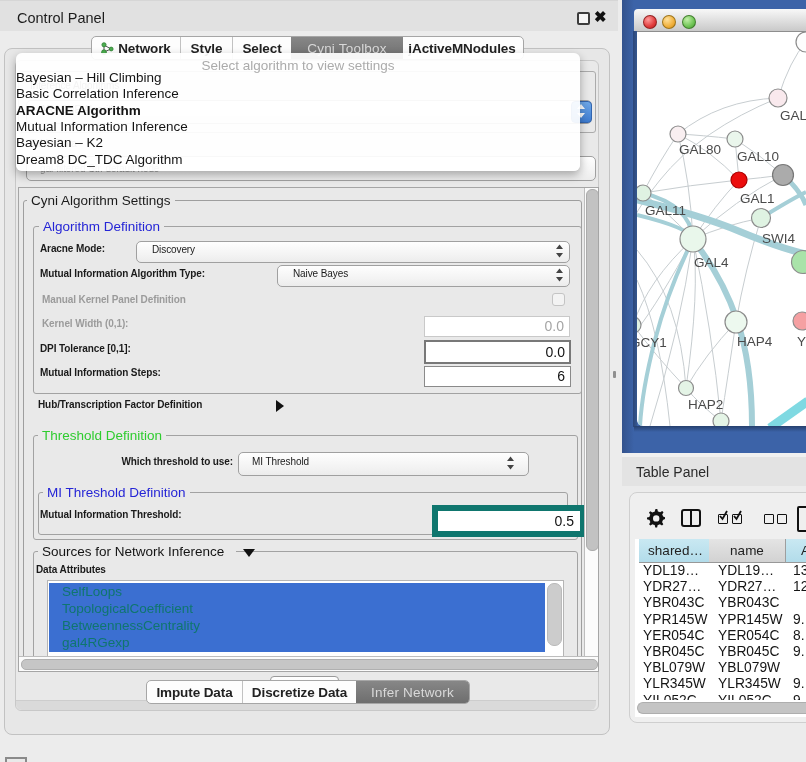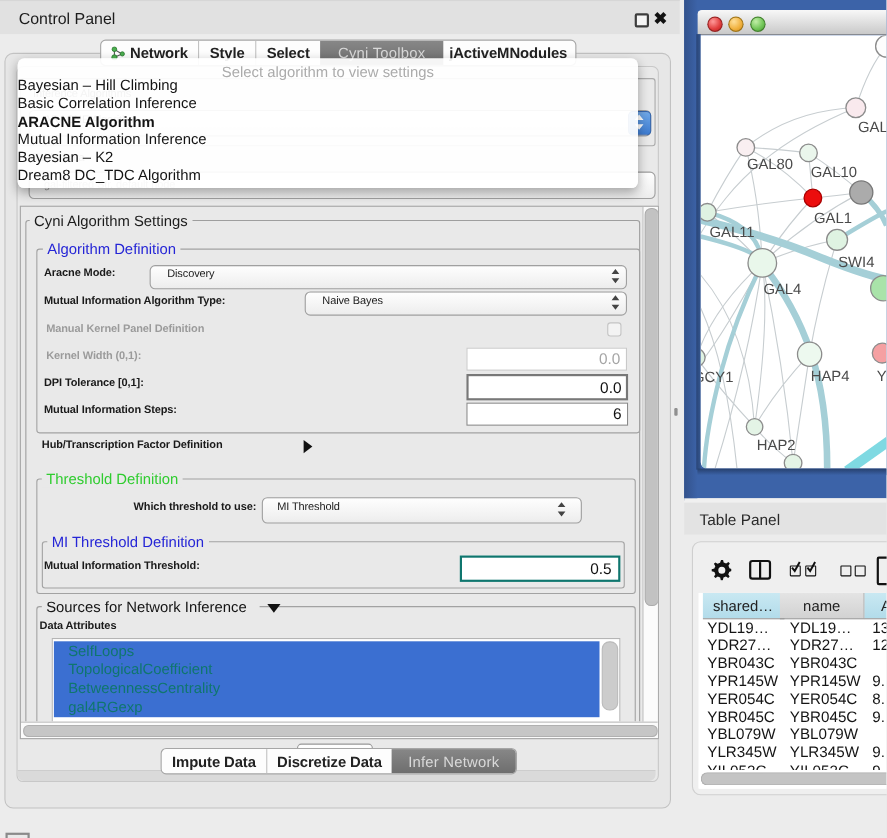--- a/index.html
+++ b/index.html
@@ -87,21 +87,21 @@
   <div class="lbl b" style="right:351px;top:268px;">Which threshold to use:</div>
   <div class="combo" style="left:219px;top:264px;width:289px;height:22px;"></div>
   <div class="lbl" style="left:233px;top:268px;">MI Threshold</div>
   <svg class="ab" style="left:487px;top:268px;" width="9" height="14" viewBox="0 0 9 14">
         <path d="M4.5,0.5 L8,5 L1,5 Z M4.5,13.5 L8,9 L1,9 Z" fill="#444"></path>
       </svg>
 
   <div class="fs" style="left:19px;top:304px;width:528px;height:41px;"></div>
   <div class="lg" style="left:24px;top:297px;font-size:13.5px;color:#2525D6;">MI Threshold Definition</div>
   <div class="lbl b" style="left:21px;top:321px;">Mutual Information Threshold:</div>
-  <div class="fld" style="left:399px;top:317px;width:136px;height:20px;border:2px solid #0f766e;line-height:20px;padding-right:6px;">0.5</div>
+  <div class="fld" style="left:413px;top:317px;width:136px;height:20px;border:6px solid #0f766e;line-height:20px;padding-right:6px;">0.5</div>
 
   <div class="fs" style="left:14px;top:363px;width:543px;height:110px;"></div>
   <div class="lg" style="left:19px;top:356px;font-size:13.5px;color:#141414;">Sources for Network Inference &nbsp;</div>
   <div class="ab" style="left:224px;top:361px;width:0;height:0;border-top:8px solid #111;border-left:6px solid transparent;border-right:6px solid transparent;"></div>
   <div class="lbl b" style="left:17px;top:376px;">Data Attributes</div>
 
   <div class="ab" style="left:28px;top:392px;width:515px;height:76px;background:#fff;border:1px solid #B5B5B5;"></div>
   <div class="ab" style="left:30px;top:395px;width:496px;height:69px;background:#3B6FD1;"></div>
   <div class="ab" style="left:43px;top:395px;font-size:13.5px;line-height:17px;color:#0f766e;">SelfLoops<br>TopologicalCoefficient<br>BetweennessCentrality<br>gal4RGexp</div>
   <div class="ab" style="left:528px;top:395px;width:13px;height:61px;background:#CCCCCC;border:1px solid #BABABA;border-radius:7px;"></div>

